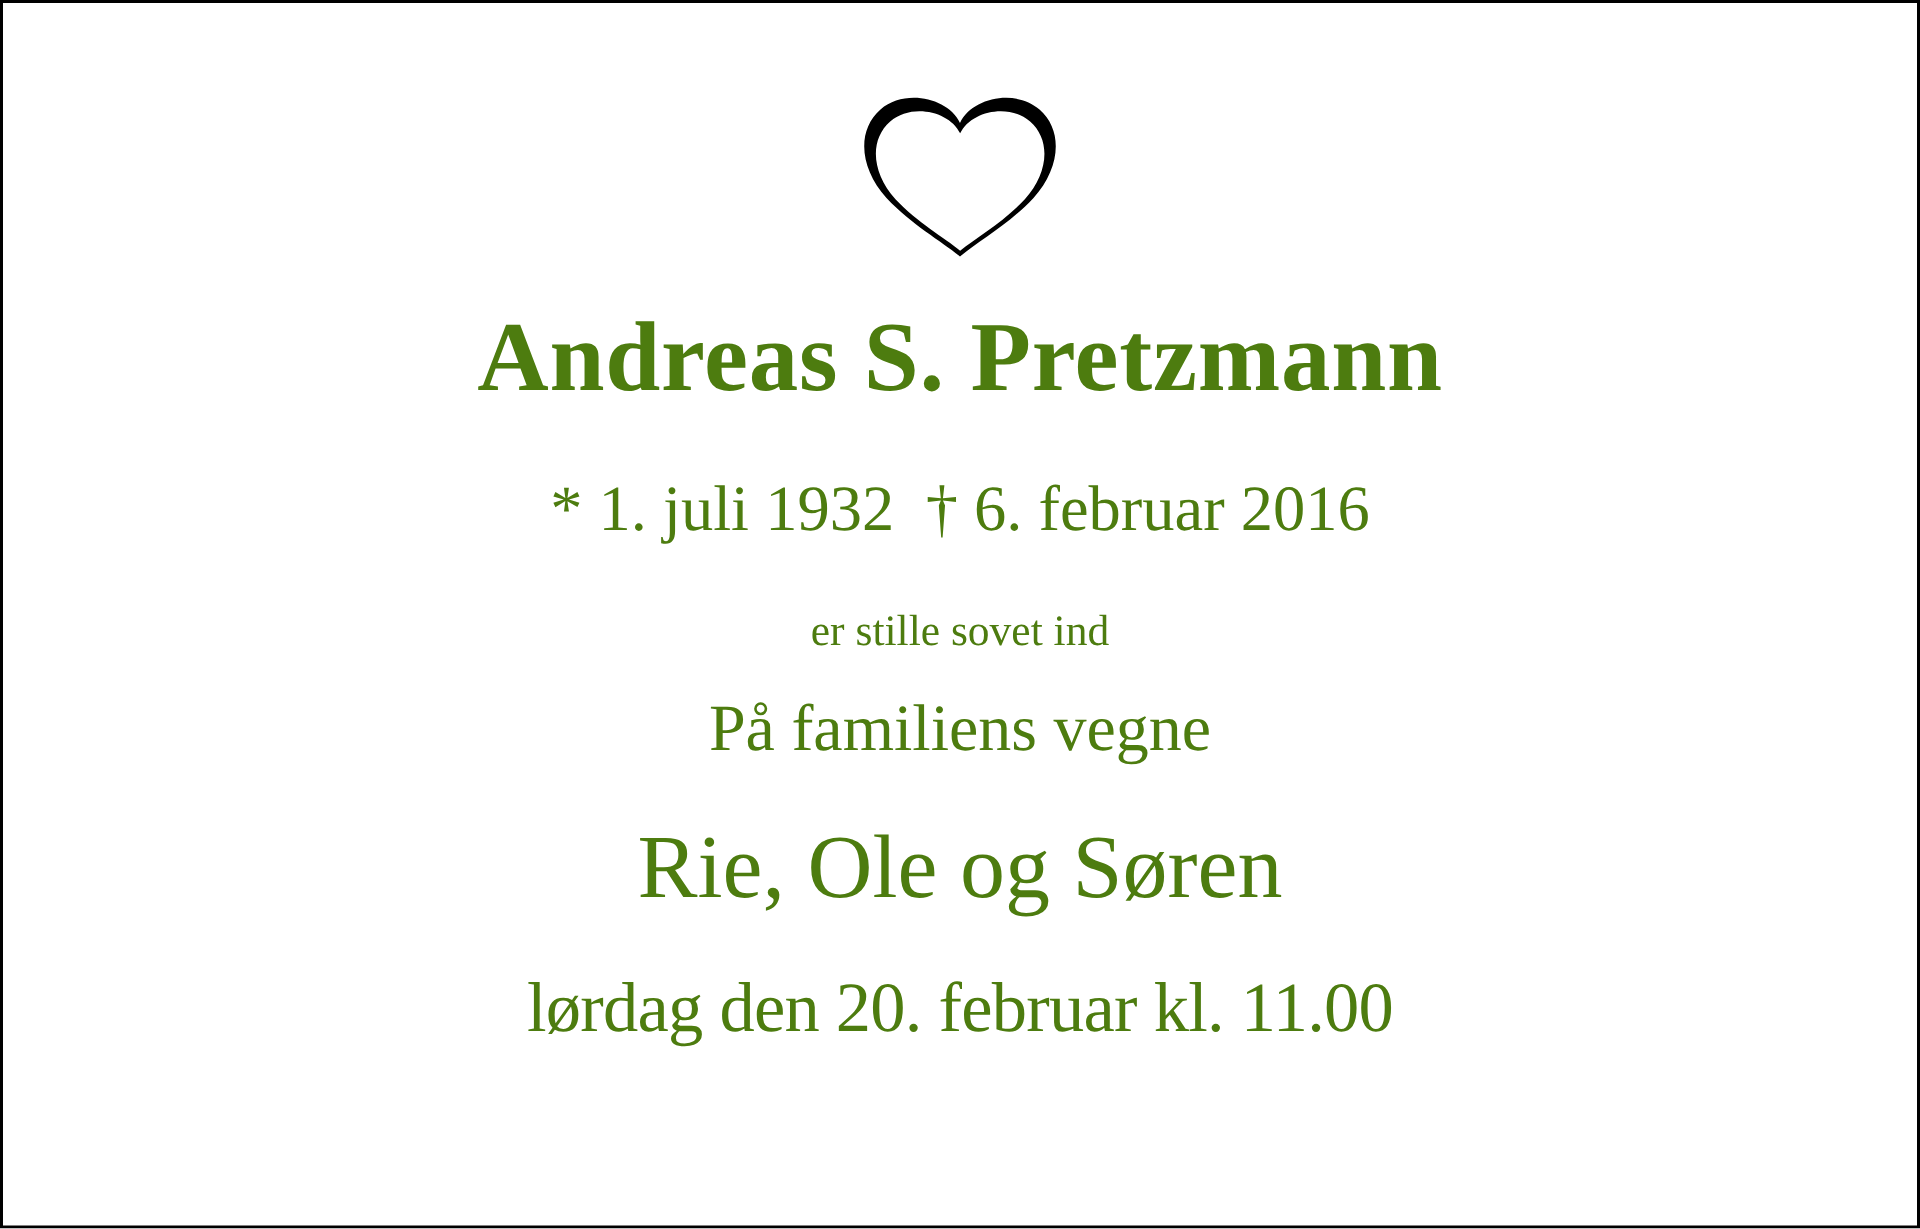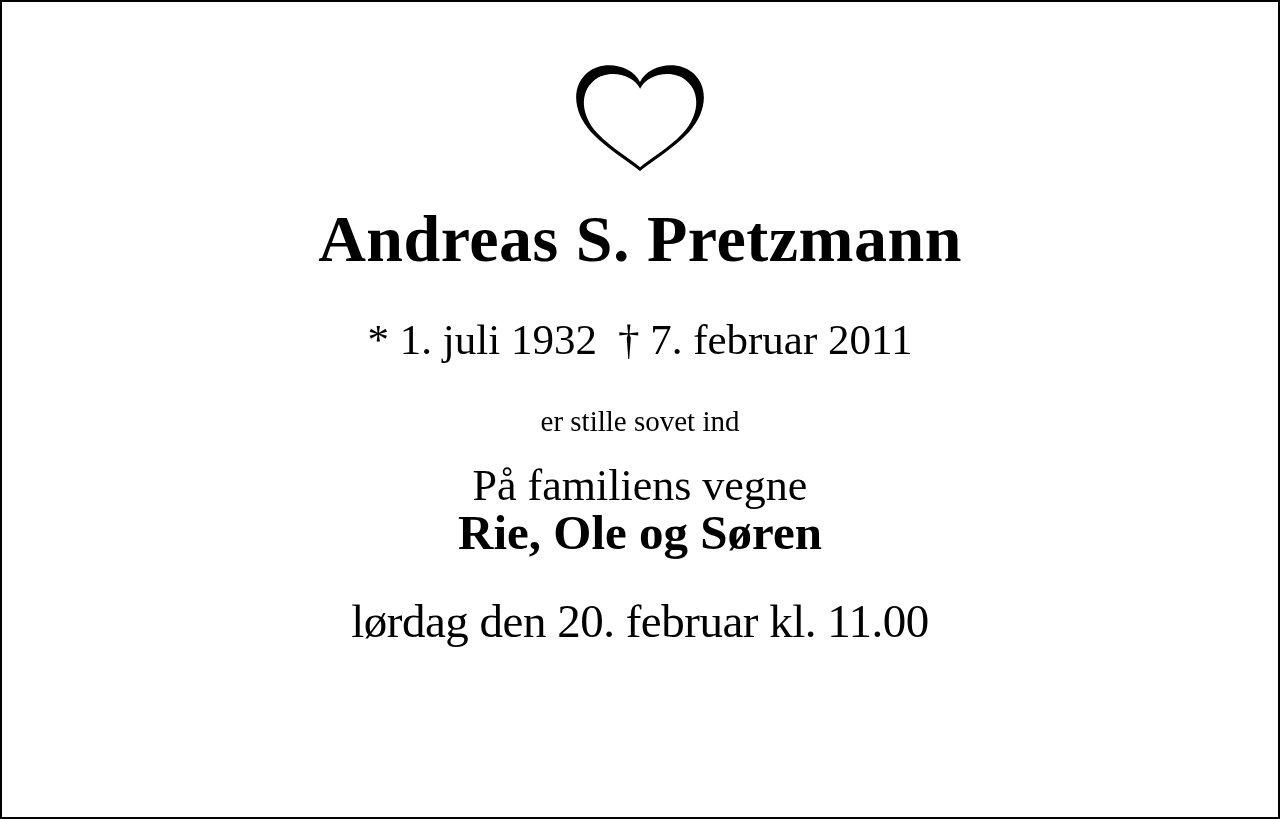--- a/index.html
+++ b/index.html
@@ -9,21 +9,21 @@
   }
   .page {
     position: relative;
     width: 1280px;
     height: 819px;
     box-sizing: border-box;
     background: #ffffff;
     border: 2px solid #000000;
     overflow: hidden;
     font-family: "Liberation Serif", "DejaVu Serif", serif;
-    color: #000000;
+    color: #4d7c0f;
     text-align: center;
   }
   .heart-wrap {
     margin-top: 58px;
     height: 112px;
     display: flex;
     justify-content: center;
   }
   .name {
     margin-top: 34px;
@@ -46,22 +46,23 @@
     margin-top: 46px;
     font-size: 29px;
     line-height: 1;
   }
   .line-family {
     margin-top: 28px;
     font-size: 44px;
     line-height: 1;
   }
   .signature {
-    font-size: 49px;
-    font-weight: bold;
+    margin-top: 40px;
+    font-size: 60px;
+    font-weight: normal;
     line-height: 1;
   }
   .ceremony {
     margin-top: 38px;
     font-size: 47px;
     line-height: 1.13;
     letter-spacing: -0.5px;
   }
 </style>
 </head>
@@ -72,21 +73,21 @@
   <div class="heart-wrap">
     <svg width="140" height="112" viewBox="0 0 140 112" aria-hidden="true">
       <path fill="#000000" d="M70 22 C62 5, 33 -1, 17 13 C1 27, 3 52, 21 72 C38 90, 58 101, 70 111 C82 101, 102 90, 119 72 C137 52, 139 27, 123 13 C107 -1, 78 5, 70 22 Z"></path>
       <path fill="#ffffff" transform="translate(8.5,9.5) scale(0.88)" d="M70 22 C62 5, 33 -1, 17 13 C1 27, 3 52, 21 72 C38 90, 58 101, 70 111 C82 101, 102 90, 119 72 C137 52, 139 27, 123 13 C107 -1, 78 5, 70 22 Z"></path>
     </svg>
   </div>
 
   <div class="name">Andreas S. Pretzmann</div>
 
   <div class="dates">
-    <span class="birth">* 1. juli 1932</span><span>† 7. februar 2011</span>
+    <span class="birth">* 1. juli 1932</span><span>† 6. februar 2016</span>
   </div>
 
   <div class="line-still">er stille sovet ind</div>
 
   <div class="line-family">På familiens vegne</div>
 
   <div class="signature">Rie, Ole og Søren</div>
 
   <div class="ceremony">
     <div>lørdag den 20. februar kl. 11.00</div>

